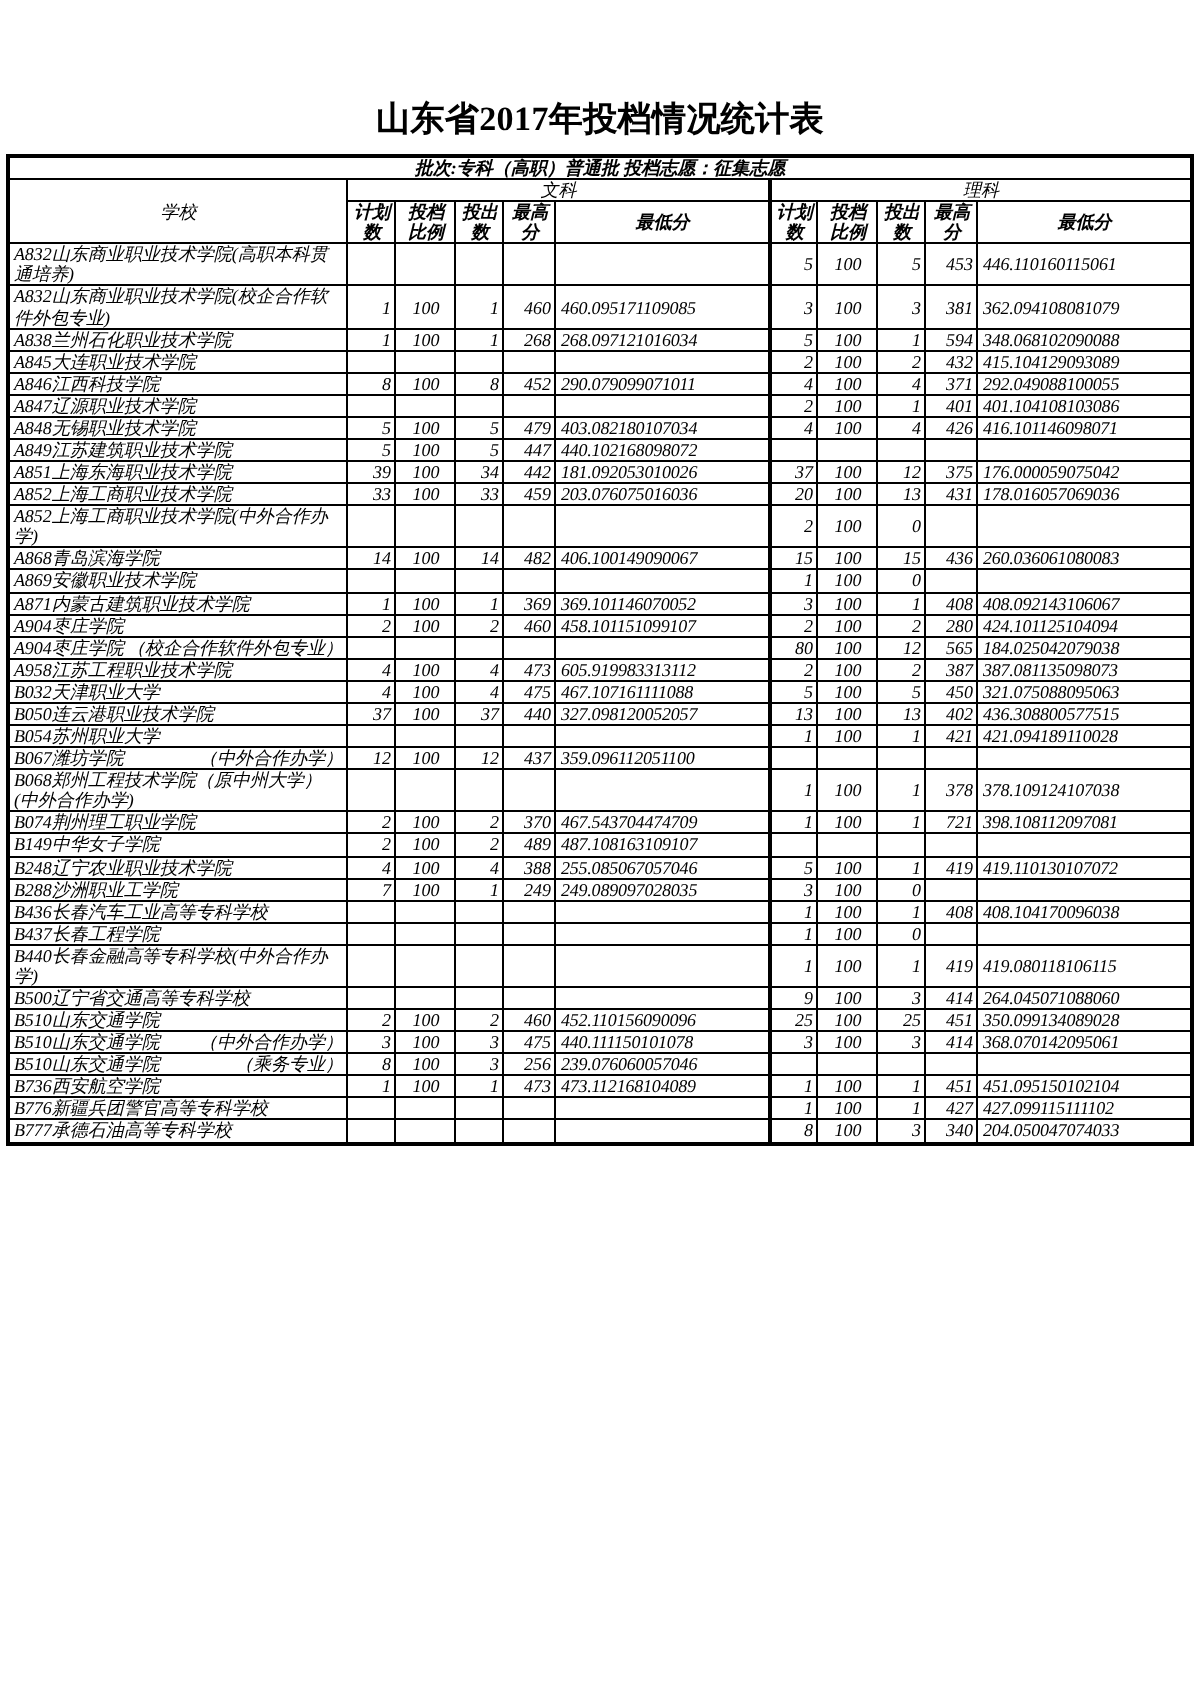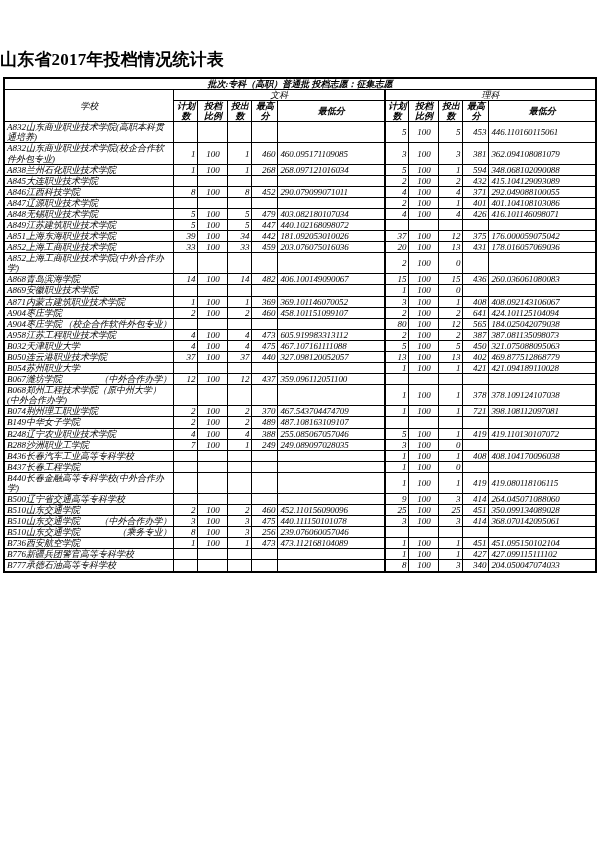--- a/index.html
+++ b/index.html
@@ -16,20 +16,21 @@
     overflow: hidden;
   }
   .page {
     width: 600px;
     height: 848px;
     box-sizing: border-box;
     padding: 0;
     position: relative;
   }
   .doc-title {
+    text-align: center;
     font-size: 17px;
     font-weight: bold;
     letter-spacing: 0.2px;
     margin: 0;
     padding: 48px 0 6px 0;
     font-family: "Liberation Serif", "DejaVu Serif", serif;
   }
   table.main {
     border-collapse: collapse;
     table-layout: fixed;
@@ -364,21 +365,21 @@
         <tr>
           <td class="school">A904枣庄学院</td>
           <td class="num">2</td>
           <td class="ctr">100</td>
           <td class="num">2</td>
           <td class="num">460</td>
           <td class="score">458.101151099107</td>
           <td class="num sep-heavy">2</td>
           <td class="ctr">100</td>
           <td class="num">2</td>
-          <td class="num">641</td>
+          <td class="num">280</td>
           <td class="score">424.101125104094</td>
         </tr>
         <tr>
           <td class="school">
             <span class="two">
               <span>A904枣庄学院</span>
               <span>（校企合作软件外包专业）</span>
             </span>
           </td>
           <td class="num"></td>
@@ -422,21 +423,21 @@
           <td class="school">B050连云港职业技术学院</td>
           <td class="num">37</td>
           <td class="ctr">100</td>
           <td class="num">37</td>
           <td class="num">440</td>
           <td class="score">327.098120052057</td>
           <td class="num sep-heavy">13</td>
           <td class="ctr">100</td>
           <td class="num">13</td>
           <td class="num">402</td>
-          <td class="score">469.877512868779</td>
+          <td class="score">436.308800577515</td>
         </tr>
         <tr>
           <td class="school">B054苏州职业大学</td>
           <td class="num"></td>
           <td class="ctr"></td>
           <td class="num"></td>
           <td class="num"></td>
           <td class="score"></td>
           <td class="num sep-heavy">1</td>
           <td class="ctr">100</td>

